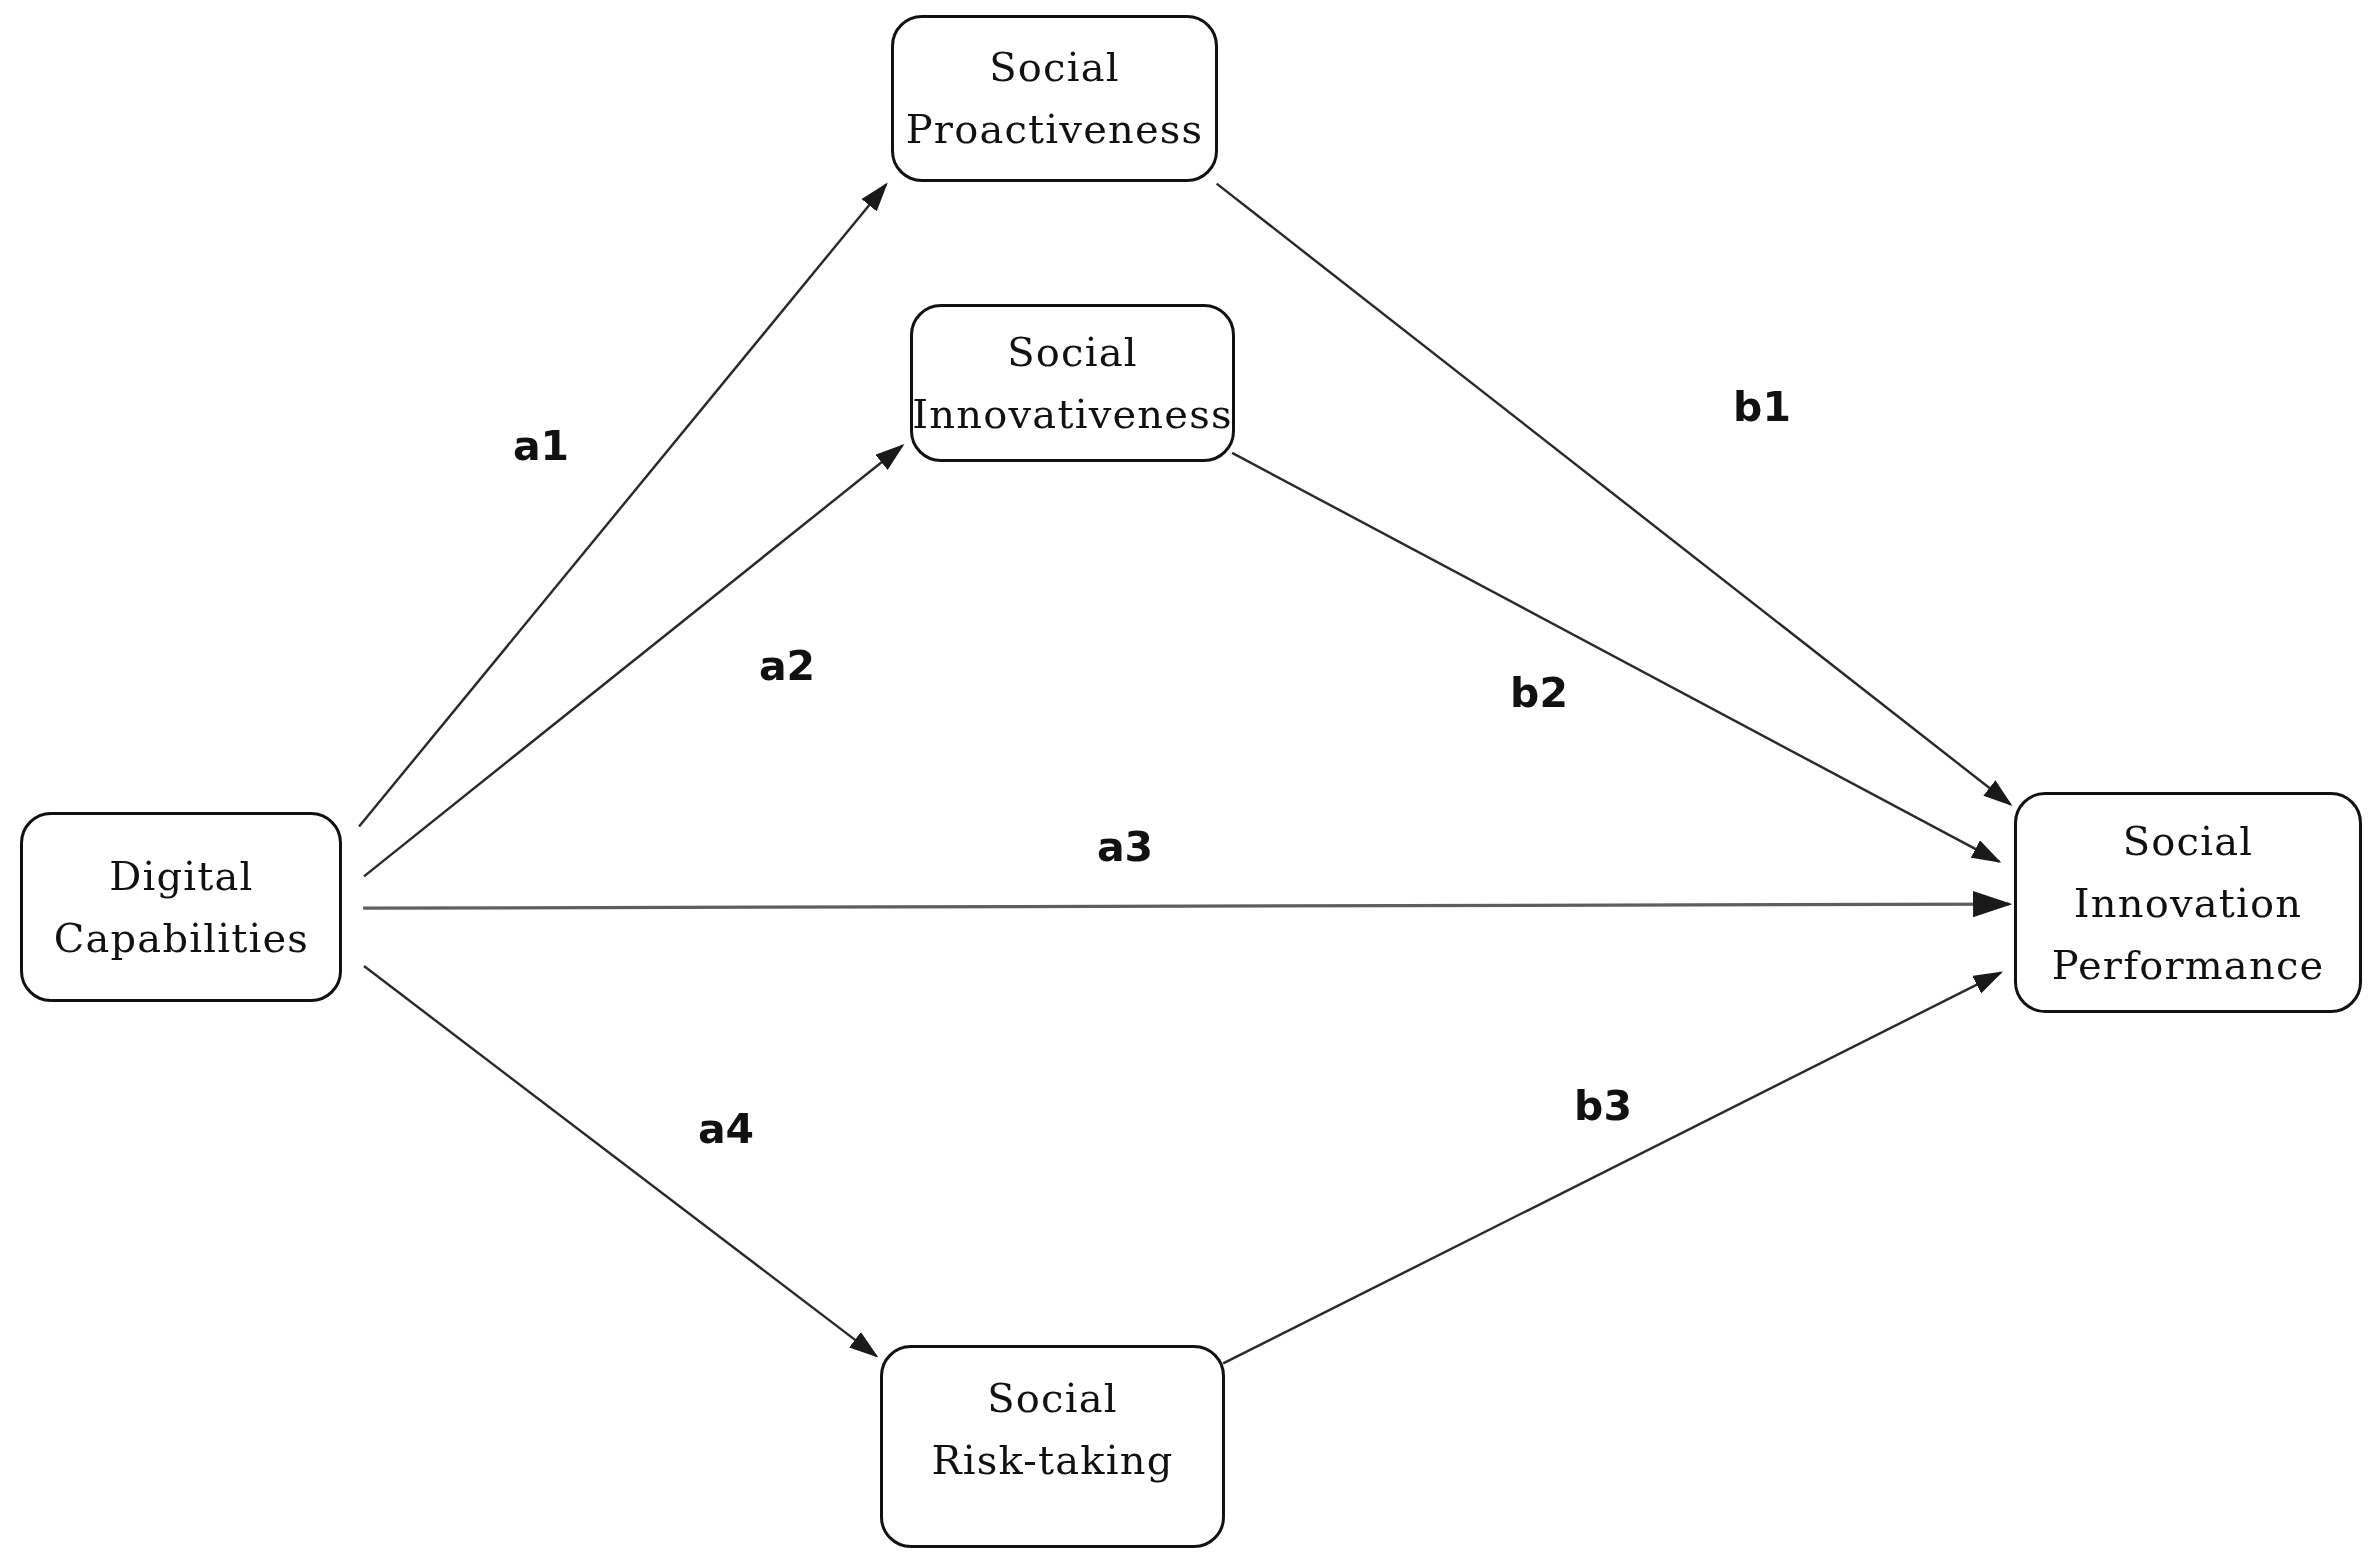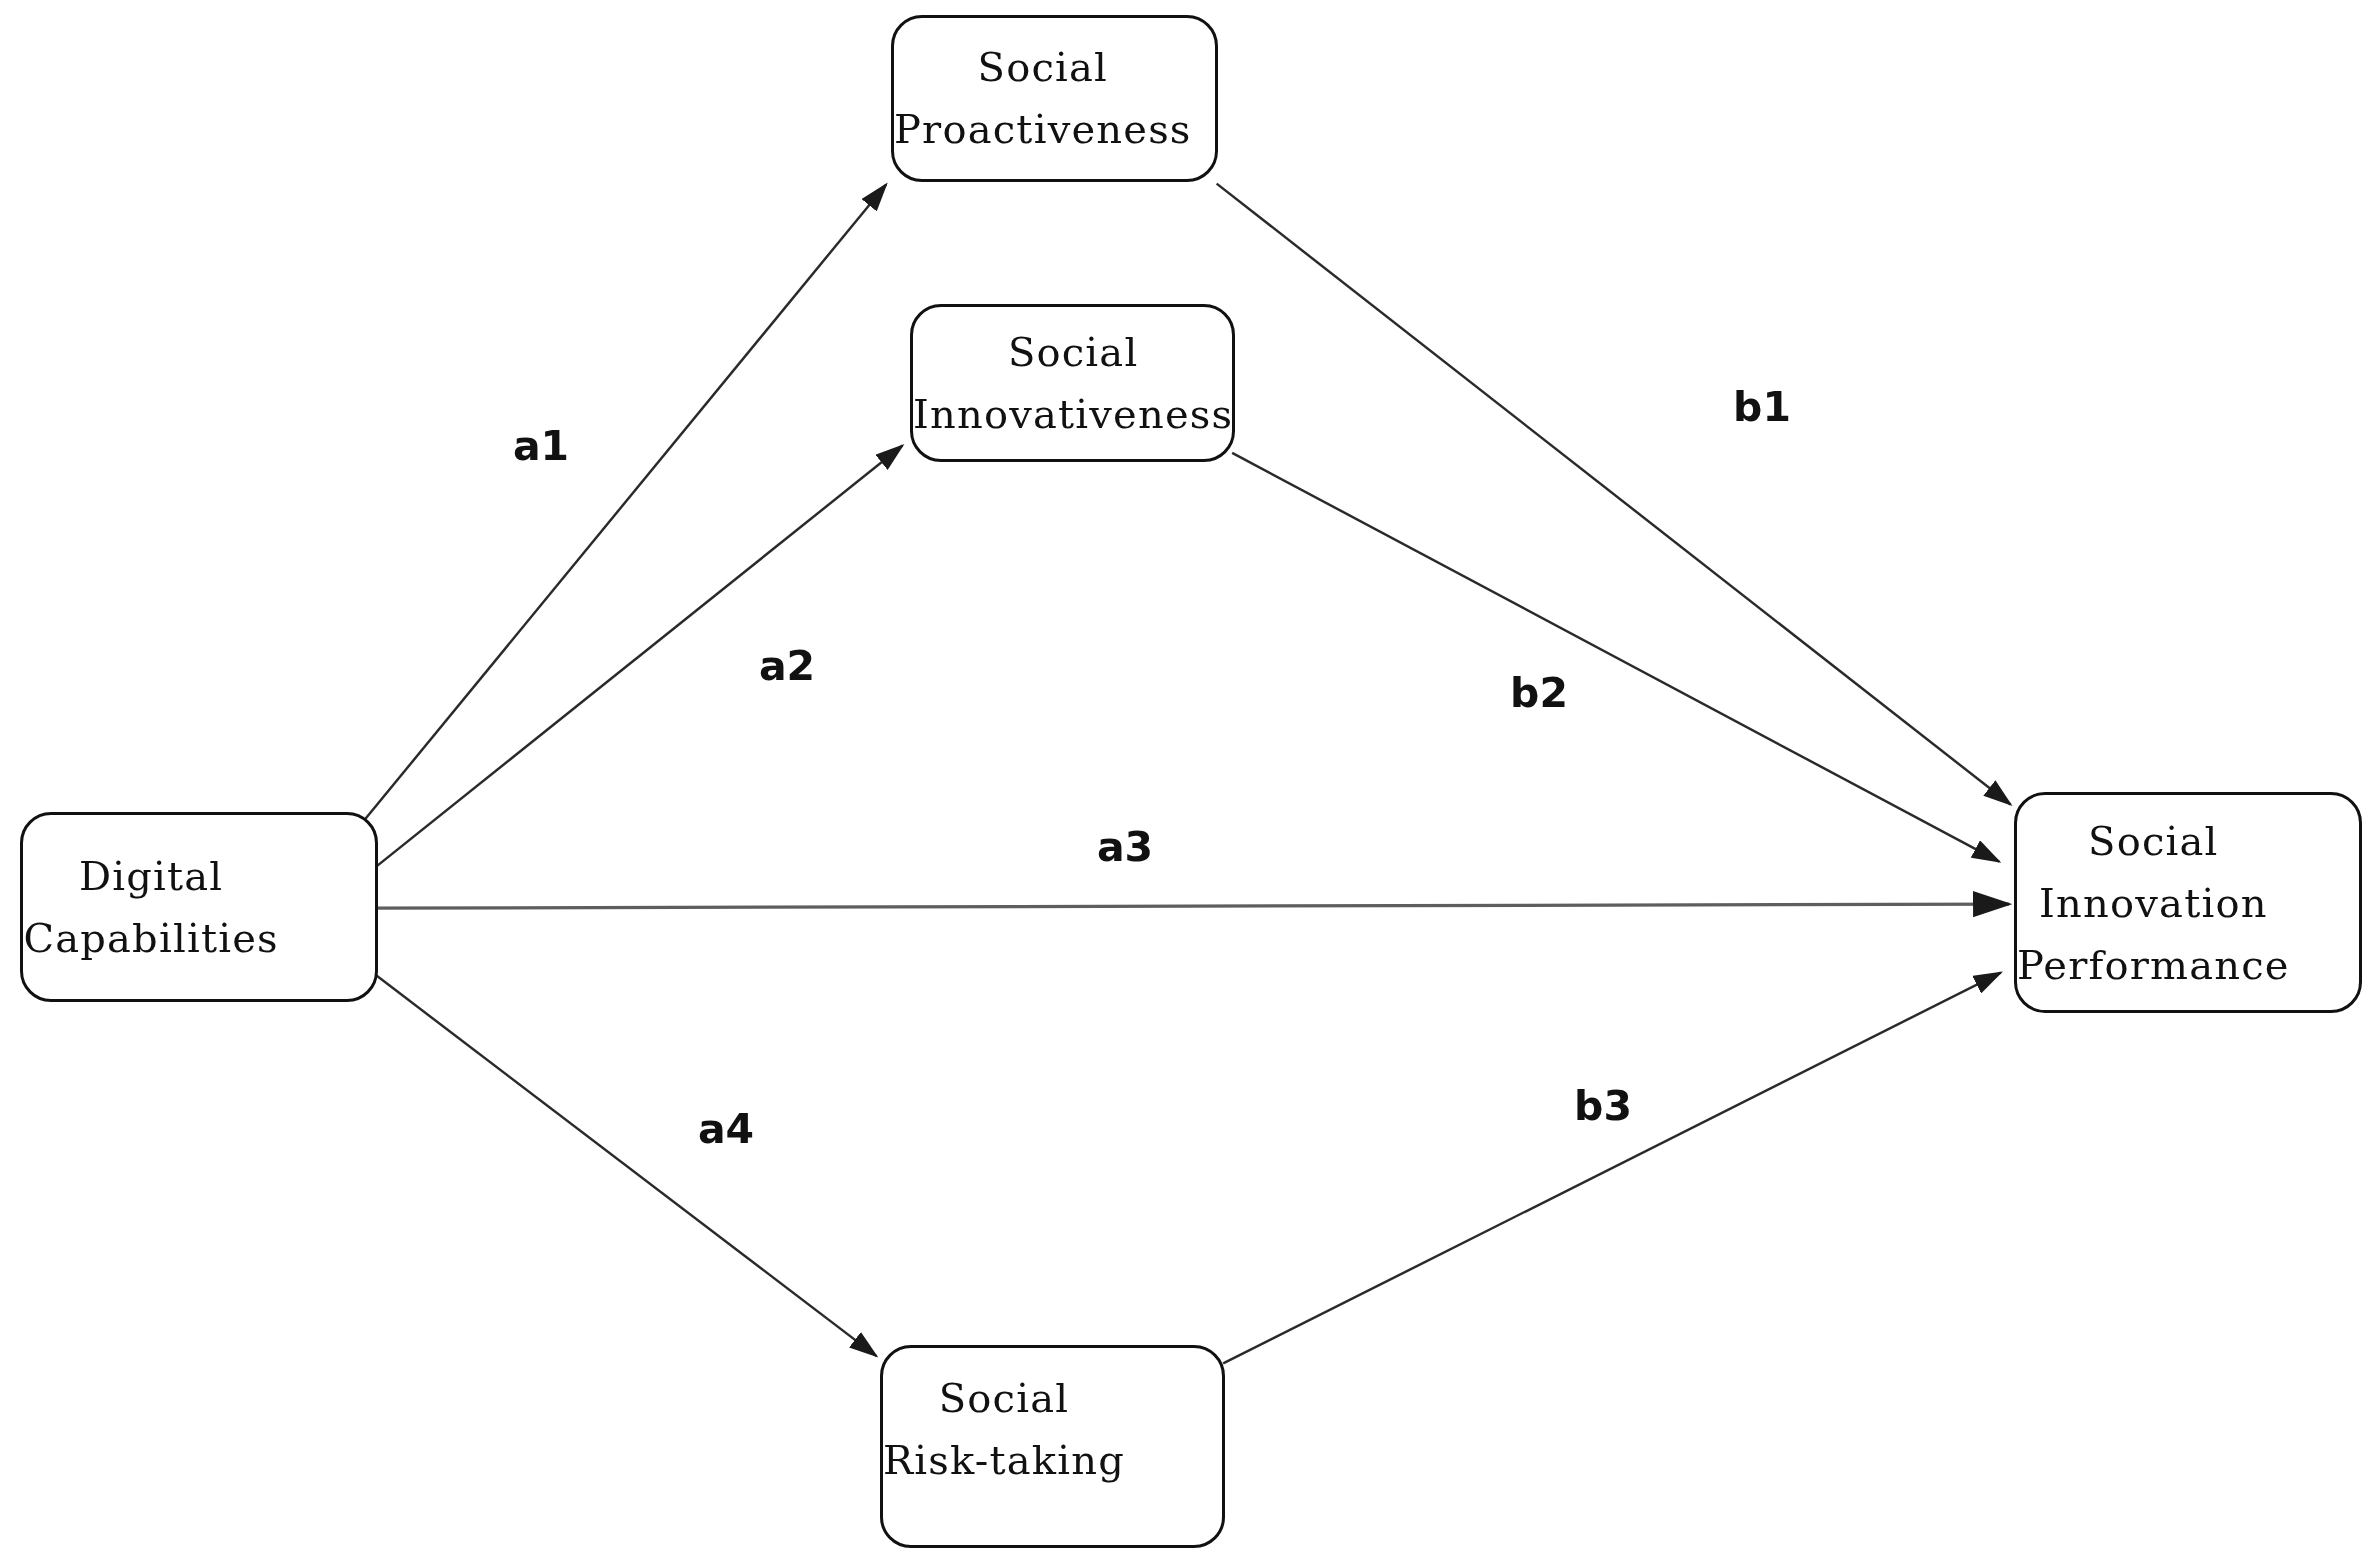--- a/index.html
+++ b/index.html
@@ -22,31 +22,31 @@
     height: 1565px;
   }
   .node {
     position: absolute;
     box-sizing: border-box;
     border: 3.3px solid #111111;
     border-radius: 31px;
     background: #ffffff;
     display: flex;
     align-items: center;
-    justify-content: flex-start;
+    justify-content: center;
     text-align: center;
   }
   .node-label {
     font-size: 40px;
     line-height: 62px;
     letter-spacing: 1.2px;
     color: #111111;
     white-space: pre-line;
   }
-  .node-dc  { left: 20.4px;   top: 812px;  width: 358px; height: 190px; }
+  .node-dc  { left: 20.4px;   top: 812px;  width: 322px; height: 190px; }
   .node-sp  { left: 891px; top: 14.7px;   width: 327px; height: 167px; }
   .node-si  { left: 910px; top: 304px;  width: 325px; height: 158px; }
   .node-srt { left: 880px; top: 1345px; width: 345px; height: 203px; }
   .node-srt .node-label { transform: translateY(-18px); }
   .node-sip { left: 2014px; top: 792px;  width: 348px; height: 221px; }
   .path-label {
     position: absolute;
     transform: translate(-50%, -50%);
     font-family: "DejaVu Sans", sans-serif;
     font-weight: bold;

